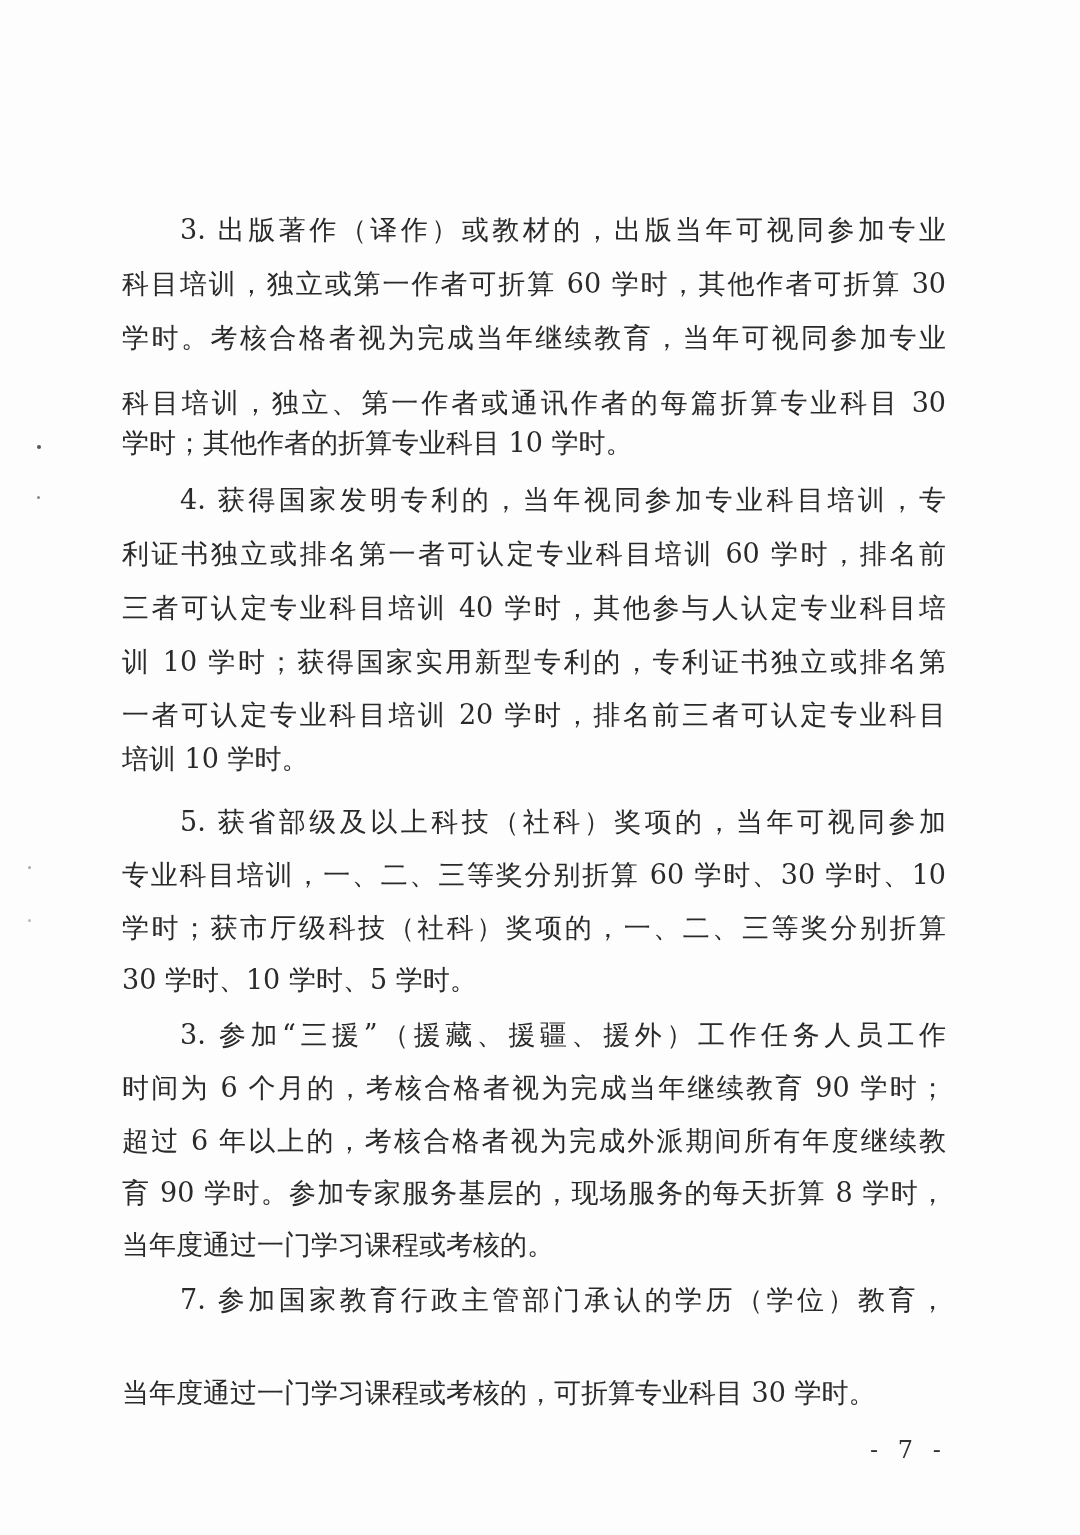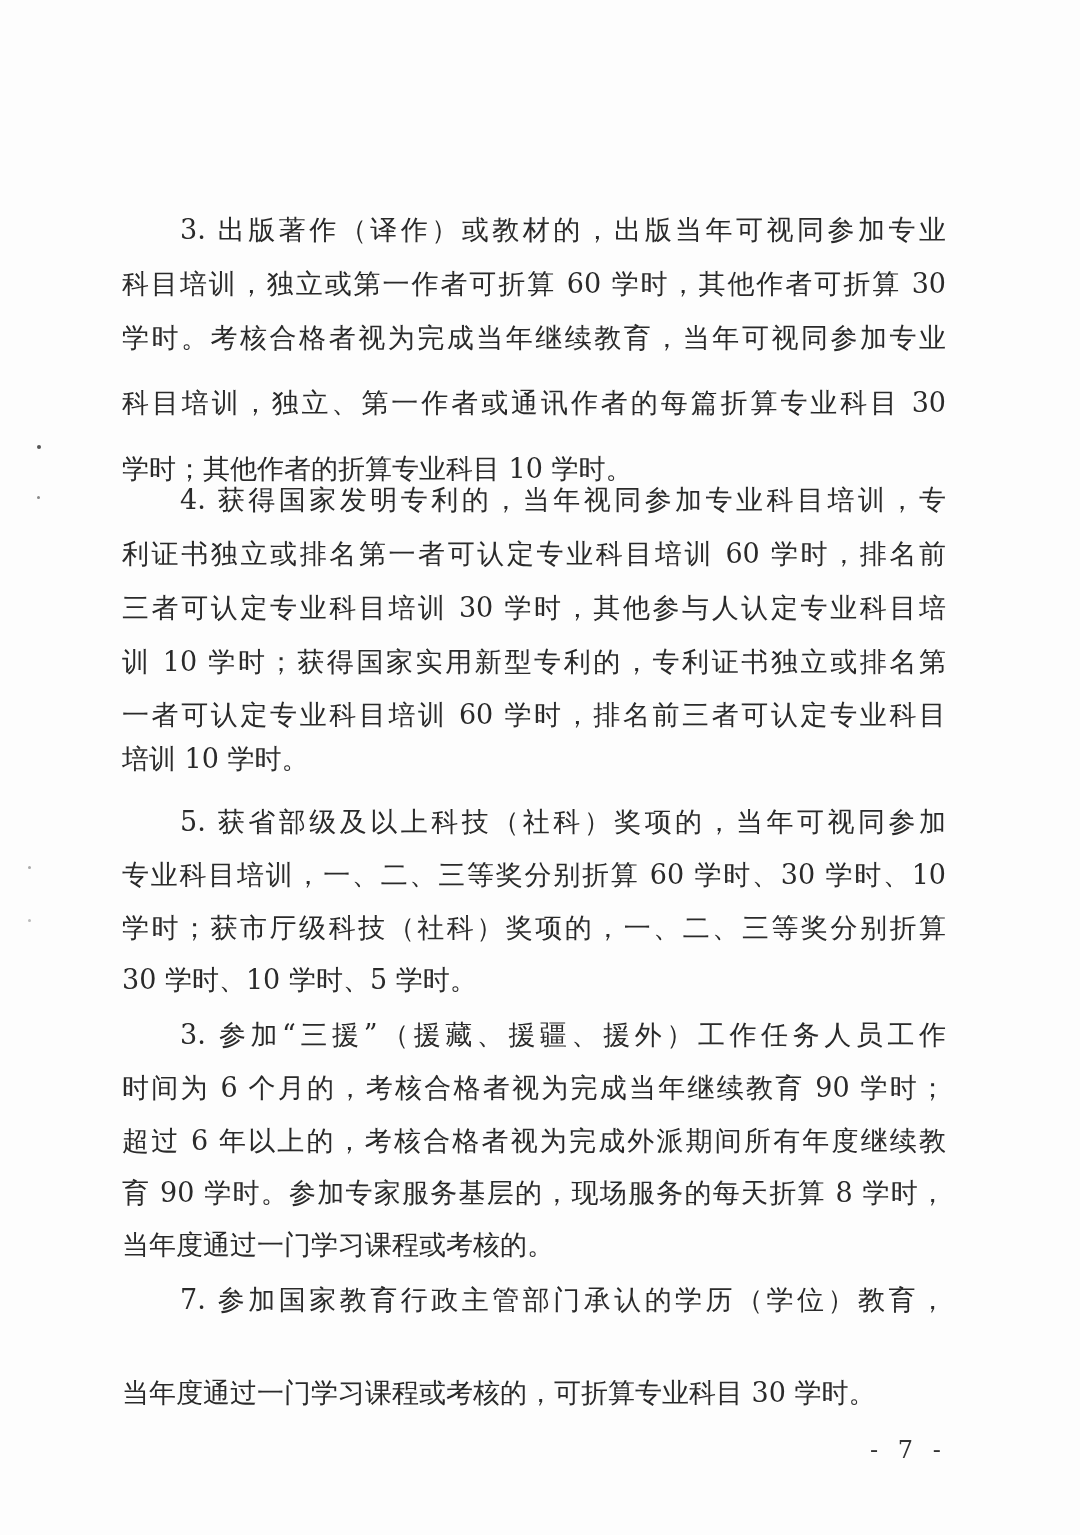--- a/index.html
+++ b/index.html
@@ -40,29 +40,29 @@
 </head>
 <body>
 
 <div class="page">
 
   <div>
     <div class="line first" style="top:205px">3.  出版著作（译作）或教材的，出版当年可视同参加专业</div>
     <div class="line" style="top:259px">科目培训，独立或第一作者可折算 60 学时，其他作者可折算 30</div>
     <div class="line" style="top:313px">学时。考核合格者视为完成当年继续教育，当年可视同参加专业</div>
     <div class="line" style="top:378px">科目培训，独立、第一作者或通讯作者的每篇折算专业科目 30</div>
-    <div class="line last" style="top:444px">学时；其他作者的折算专业科目 10 学时。</div>
+    <div class="line last" style="top:418px">学时；其他作者的折算专业科目 10 学时。</div>
   </div>
 
   <div>
     <div class="line first" style="top:475px">4.  获得国家发明专利的，当年视同参加专业科目培训，专</div>
     <div class="line" style="top:529px">利证书独立或排名第一者可认定专业科目培训 60 学时，排名前</div>
-    <div class="line" style="top:583px">三者可认定专业科目培训 30 学时，其他参与人认定专业科目培</div>
+    <div class="line" style="top:583px">三者可认定专业科目培训 40 学时，其他参与人认定专业科目培</div>
     <div class="line" style="top:637px">训 10 学时；获得国家实用新型专利的，专利证书独立或排名第</div>
-    <div class="line" style="top:690px">一者可认定专业科目培训 60 学时，排名前三者可认定专业科目</div>
+    <div class="line" style="top:690px">一者可认定专业科目培训 20 学时，排名前三者可认定专业科目</div>
     <div class="line last" style="top:734px">培训 10 学时。</div>
   </div>
 
   <div>
     <div class="line first" style="top:797px">5.  获省部级及以上科技（社科）奖项的，当年可视同参加</div>
     <div class="line" style="top:850px">专业科目培训，一、二、三等奖分别折算 60 学时、30 学时、10</div>
     <div class="line" style="top:903px">学时；获市厅级科技（社科）奖项的，一、二、三等奖分别折算</div>
     <div class="line last" style="top:955px">30 学时、10 学时、5 学时。</div>
   </div>
 

